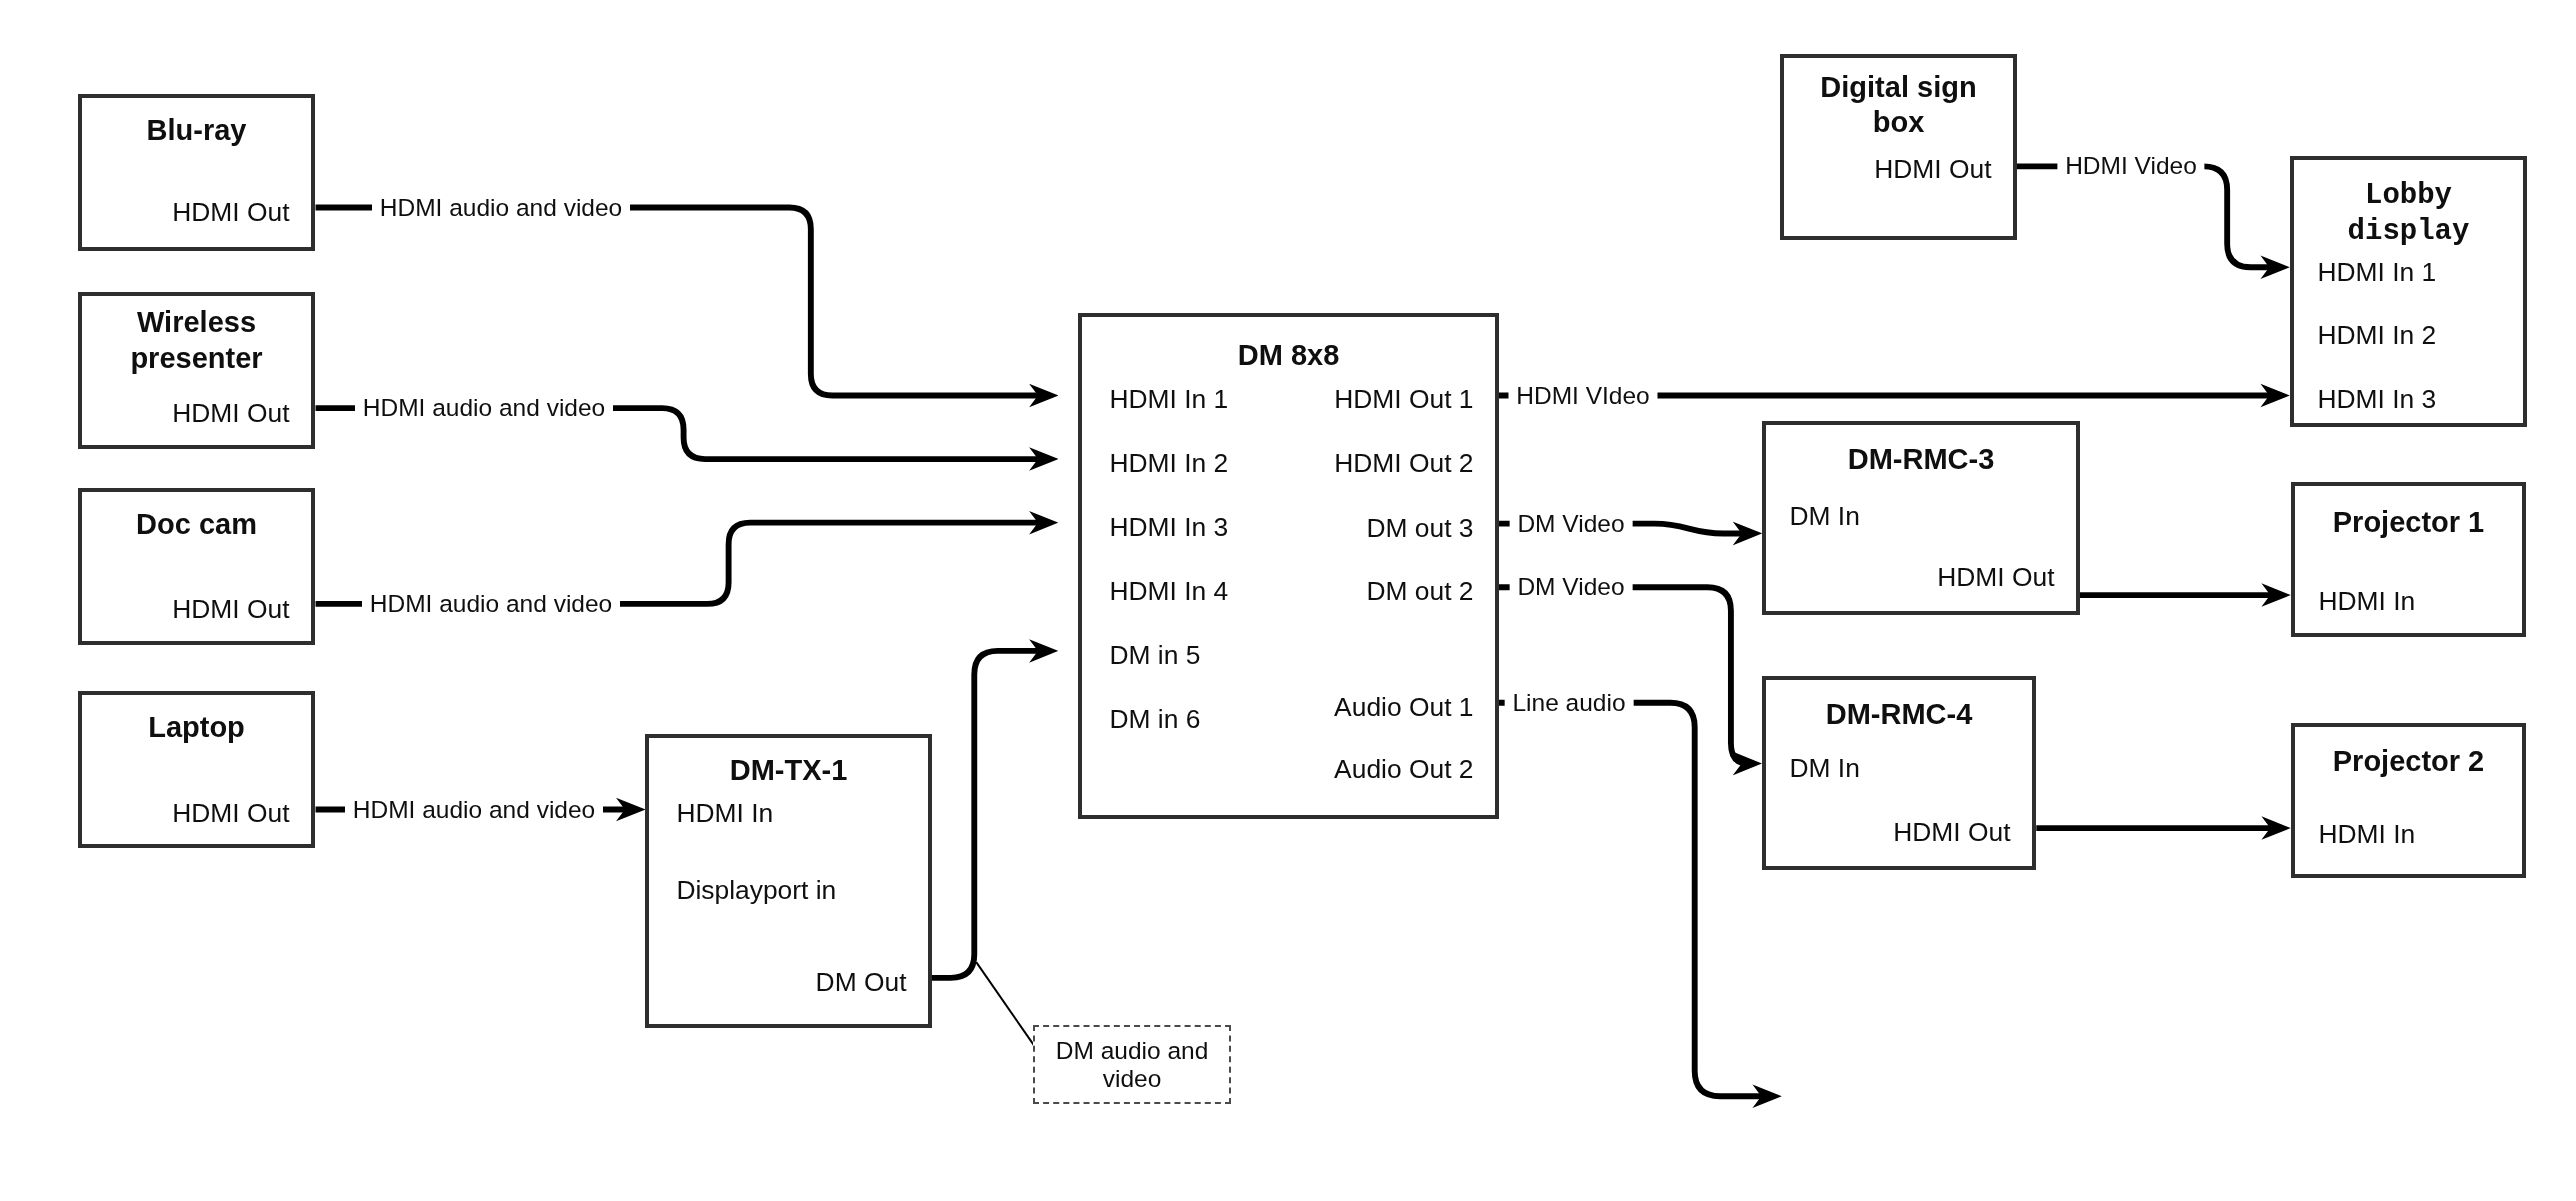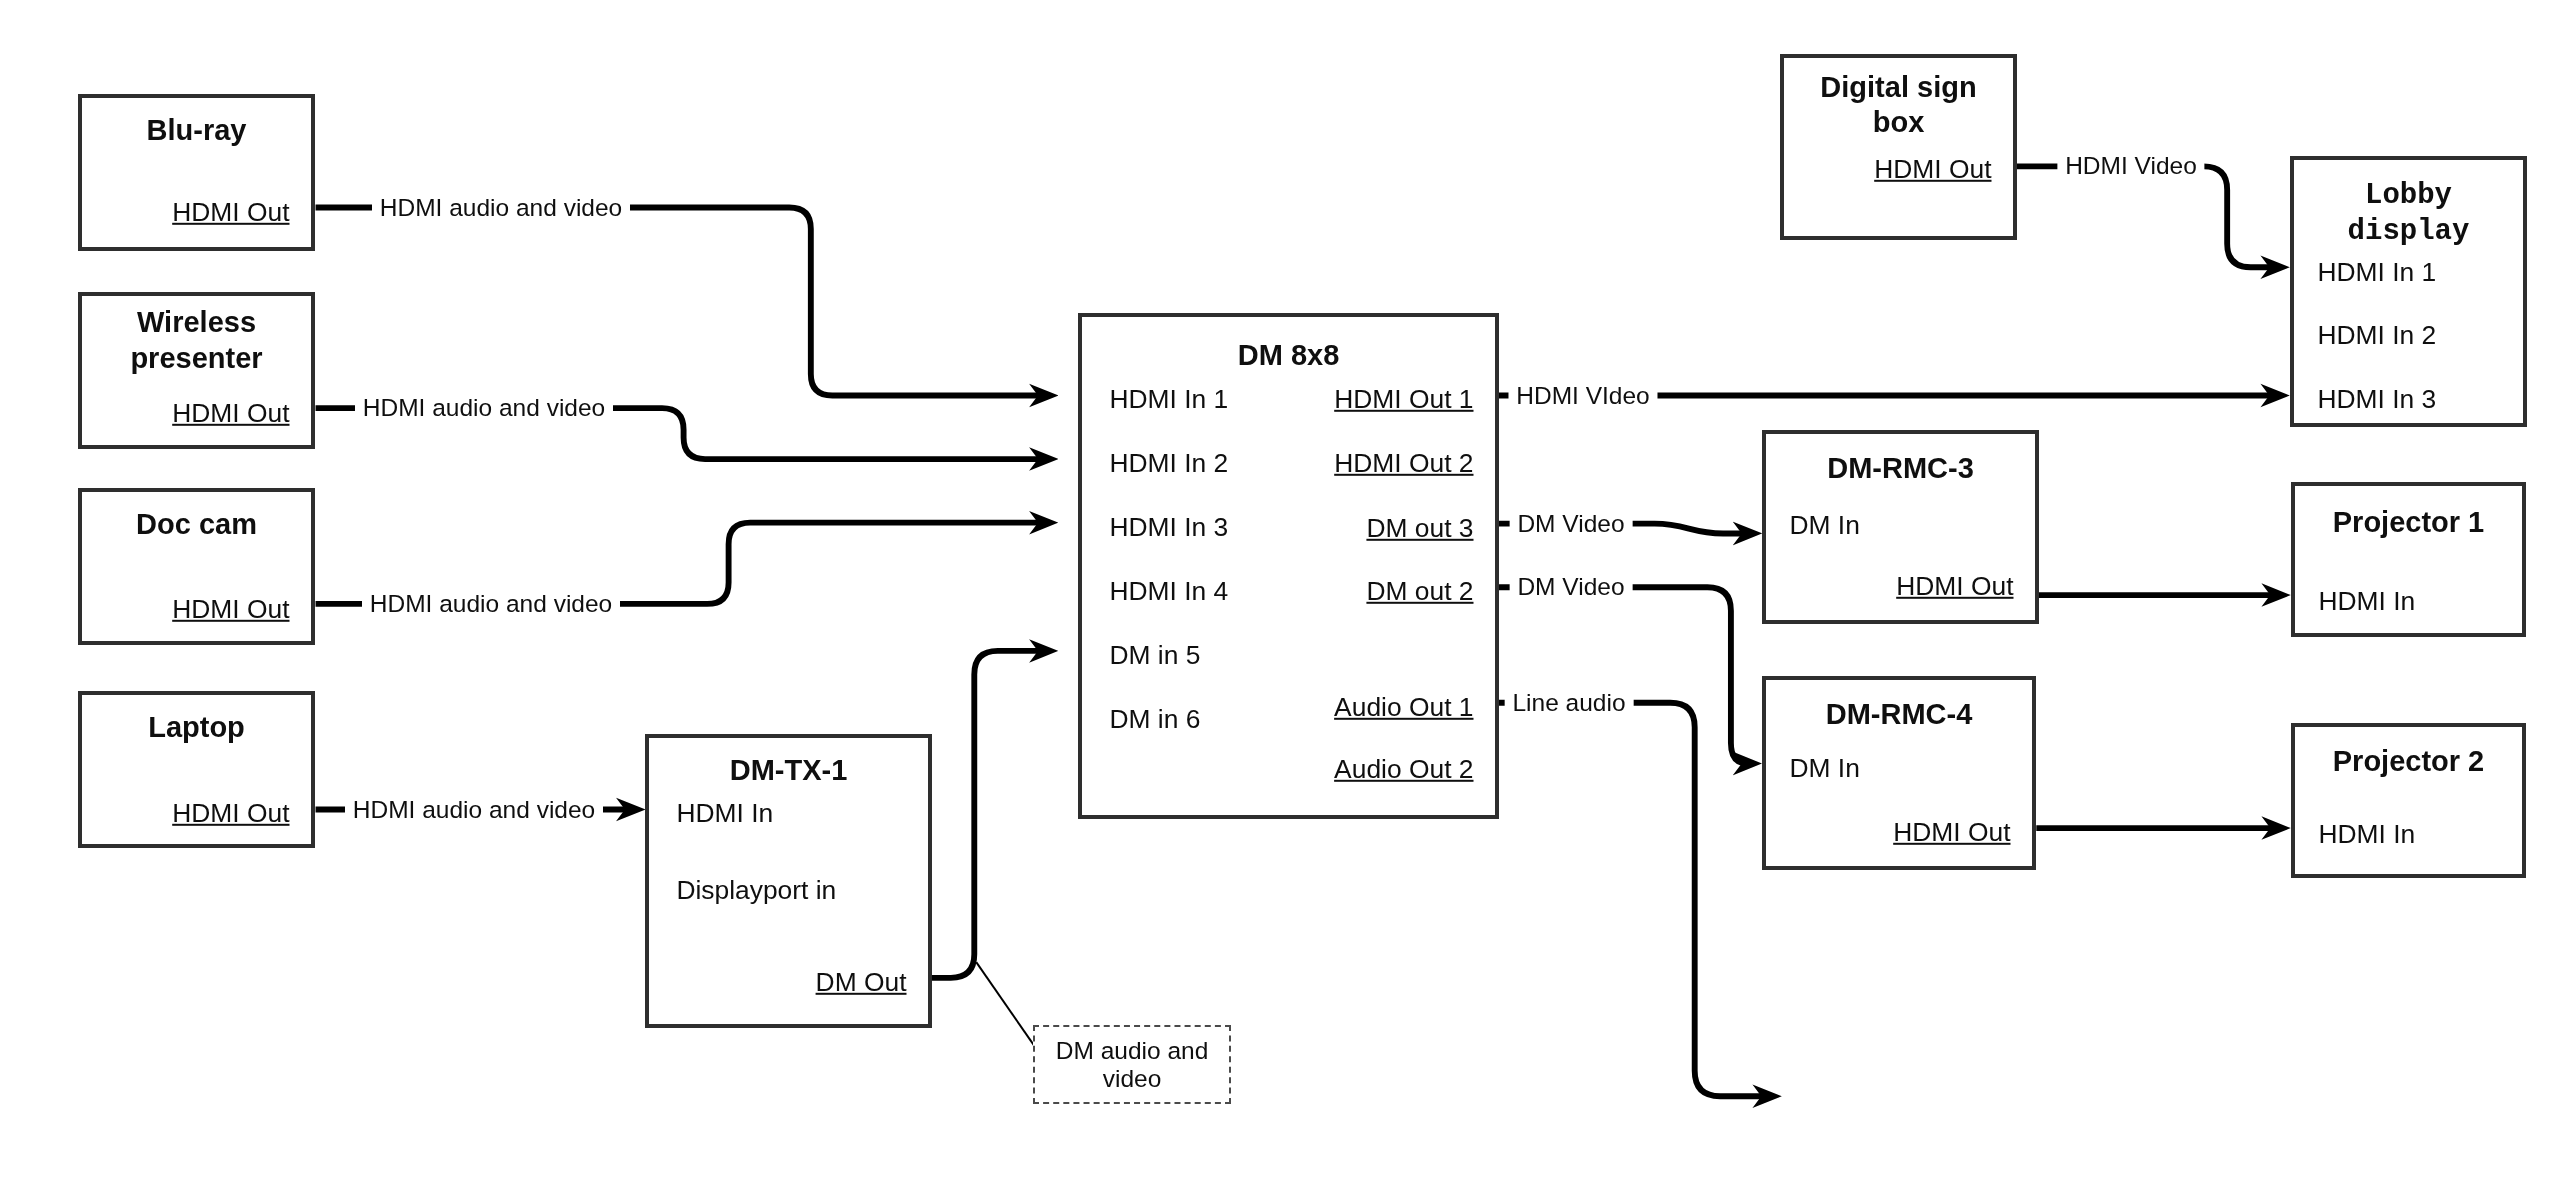--- a/index.html
+++ b/index.html
@@ -24,21 +24,21 @@
     font-size:29px;font-weight:bold;line-height:36px;
     text-align:center;margin:13.7px auto 0 auto;
   }
   .title.narrow{max-width:166px;font-family:Liberation Mono, monospace;}
   .title.mid{max-width:208px;}
   .port{
     position:absolute;font-size:26.4px;line-height:26.4px;white-space:nowrap;
     transform:translateY(-50%);
   }
   .port.left{left:27.4px;}
-  .port.right{right:21.5px;text-decoration:underline;}
+  .port.right{right:21.5px;}
   .wire-label{
     position:absolute;transform:translate(-50%,-50%);
     background:#fff;padding:2px 7.8px;
     font-size:24.5px;line-height:26.4px;white-space:nowrap;
   }
   .note{
     position:absolute;border:2px dashed #4a4a4a;background:#fff;
     box-sizing:border-box;
     font-size:24.5px;line-height:28px;text-align:center;
     display:flex;align-items:center;justify-content:center;
@@ -119,21 +119,21 @@
     <div class="port right" style="top:111px">HDMI Out</div>
   </div>
 
   <div class="node" style="left:2290px;top:156px;width:237px;height:271px">
     <div class="title narrow" style="margin-top:17.6px">Lobby display</div>
     <div class="port left" style="top:112px;left:23.5px">HDMI In 1</div>
     <div class="port left" style="top:175px;left:23.5px">HDMI In 2</div>
     <div class="port left" style="top:239px;left:23.5px">HDMI In 3</div>
   </div>
 
-  <div class="node" style="left:1762px;top:430px;width:277px;height:194px">
+  <div class="node" style="left:1762px;top:421px;width:318px;height:194px">
     <div class="title" style="margin-top:15.7px">DM-RMC-3</div>
     <div class="port left" style="top:91px;left:23.5px">DM In</div>
     <div class="port right" style="top:152px">HDMI Out</div>
   </div>
 
   <div class="node" style="left:2291px;top:482px;width:235px;height:155px">
     <div class="title" style="margin-top:17.6px">Projector 1</div>
     <div class="port left" style="top:115px;left:23.5px">HDMI In</div>
   </div>
 

